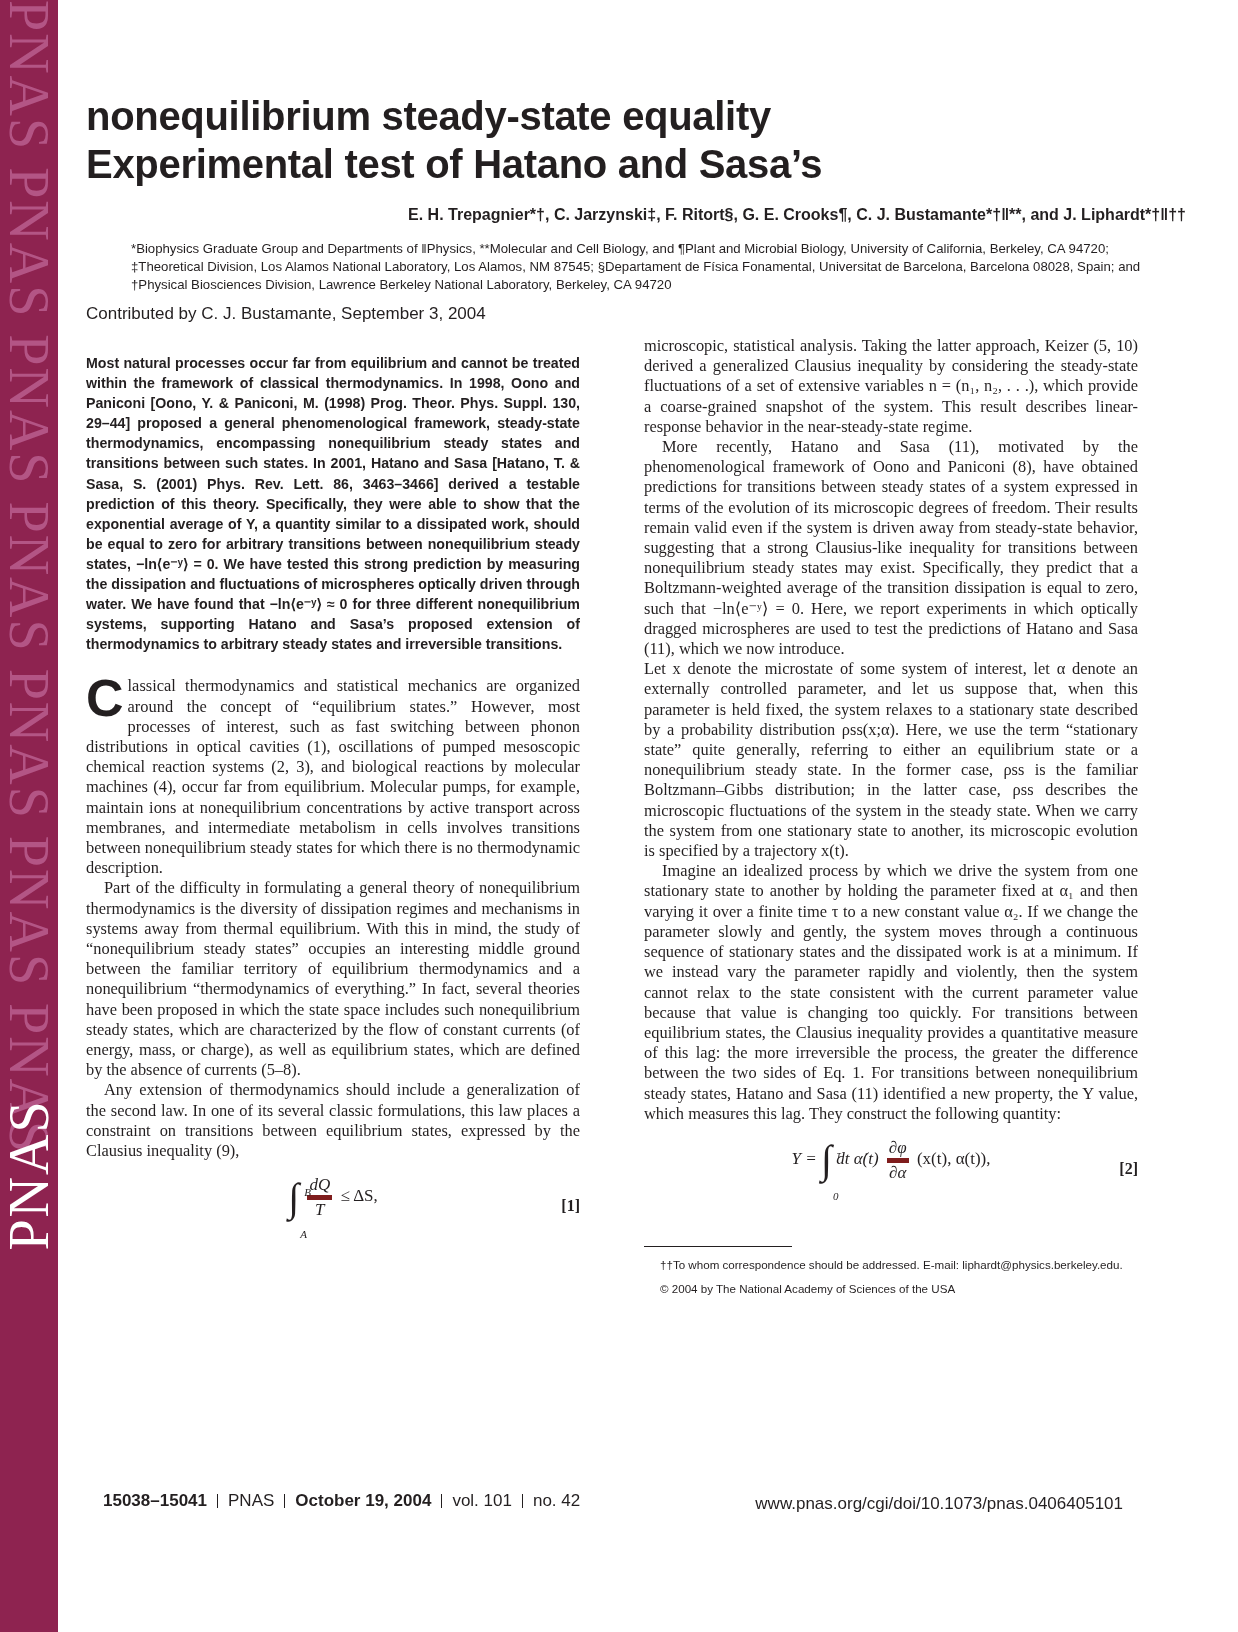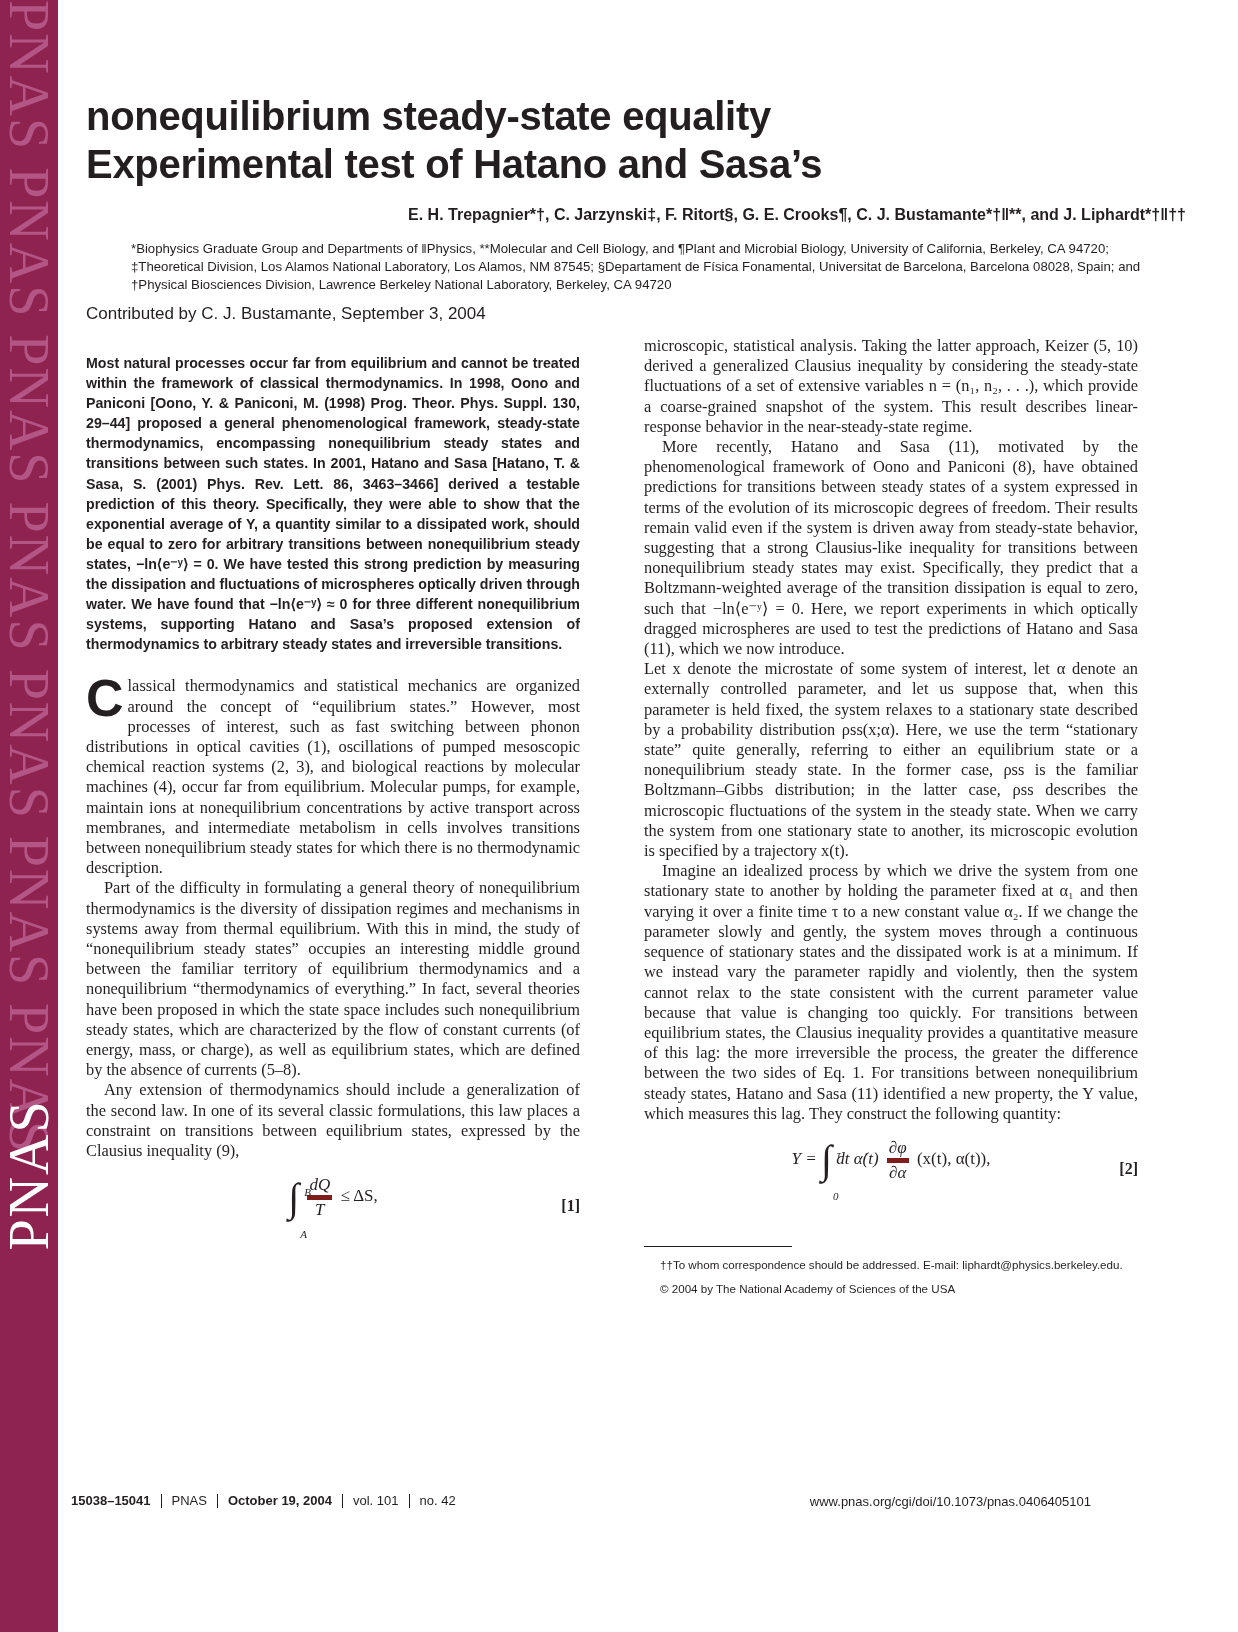--- a/index.html
+++ b/index.html
@@ -71,22 +71,22 @@
   .frac .den { display: block; }
   .section-head {
     font-family: "Liberation Sans", sans-serif; font-weight: bold; font-size: 16.4px;
     margin: 22px 0 4px 0; line-height: 20px;
   }
   .footnote-rule { width: 148px; border-top: 1px solid #231f20; margin: 28px 0 10px 0; }
   .footnote {
     font-family: "Liberation Sans", sans-serif; font-size: 11.6px; line-height: 16px; margin: 0 0 8px 16px;
   }
   .footer {
-    position: absolute; top: 1494px; left: 71px; width: 1020px; height: 20px;
-    font-family: "Liberation Sans", sans-serif; font-size: 13px;
+    position: absolute; top: 1494px; left: 103px; width: 1020px; height: 20px;
+    font-family: "Liberation Sans", sans-serif; font-size: 17px;
   }
   .footer-left { position: absolute; left: 0; top: 0; display: flex; align-items: center; }
   .footer-left span { padding: 0 10px; border-left: 1px solid #231f20; line-height: 14px; }
   .footer-left span:first-child { padding-left: 0; border-left: none; }
   .footer-left .b { font-weight: bold; }
   .footer-right { position: absolute; right: 0; top: 0; }
   i, .it { font-style: italic; }
 </style>
 </head>
 <body>

